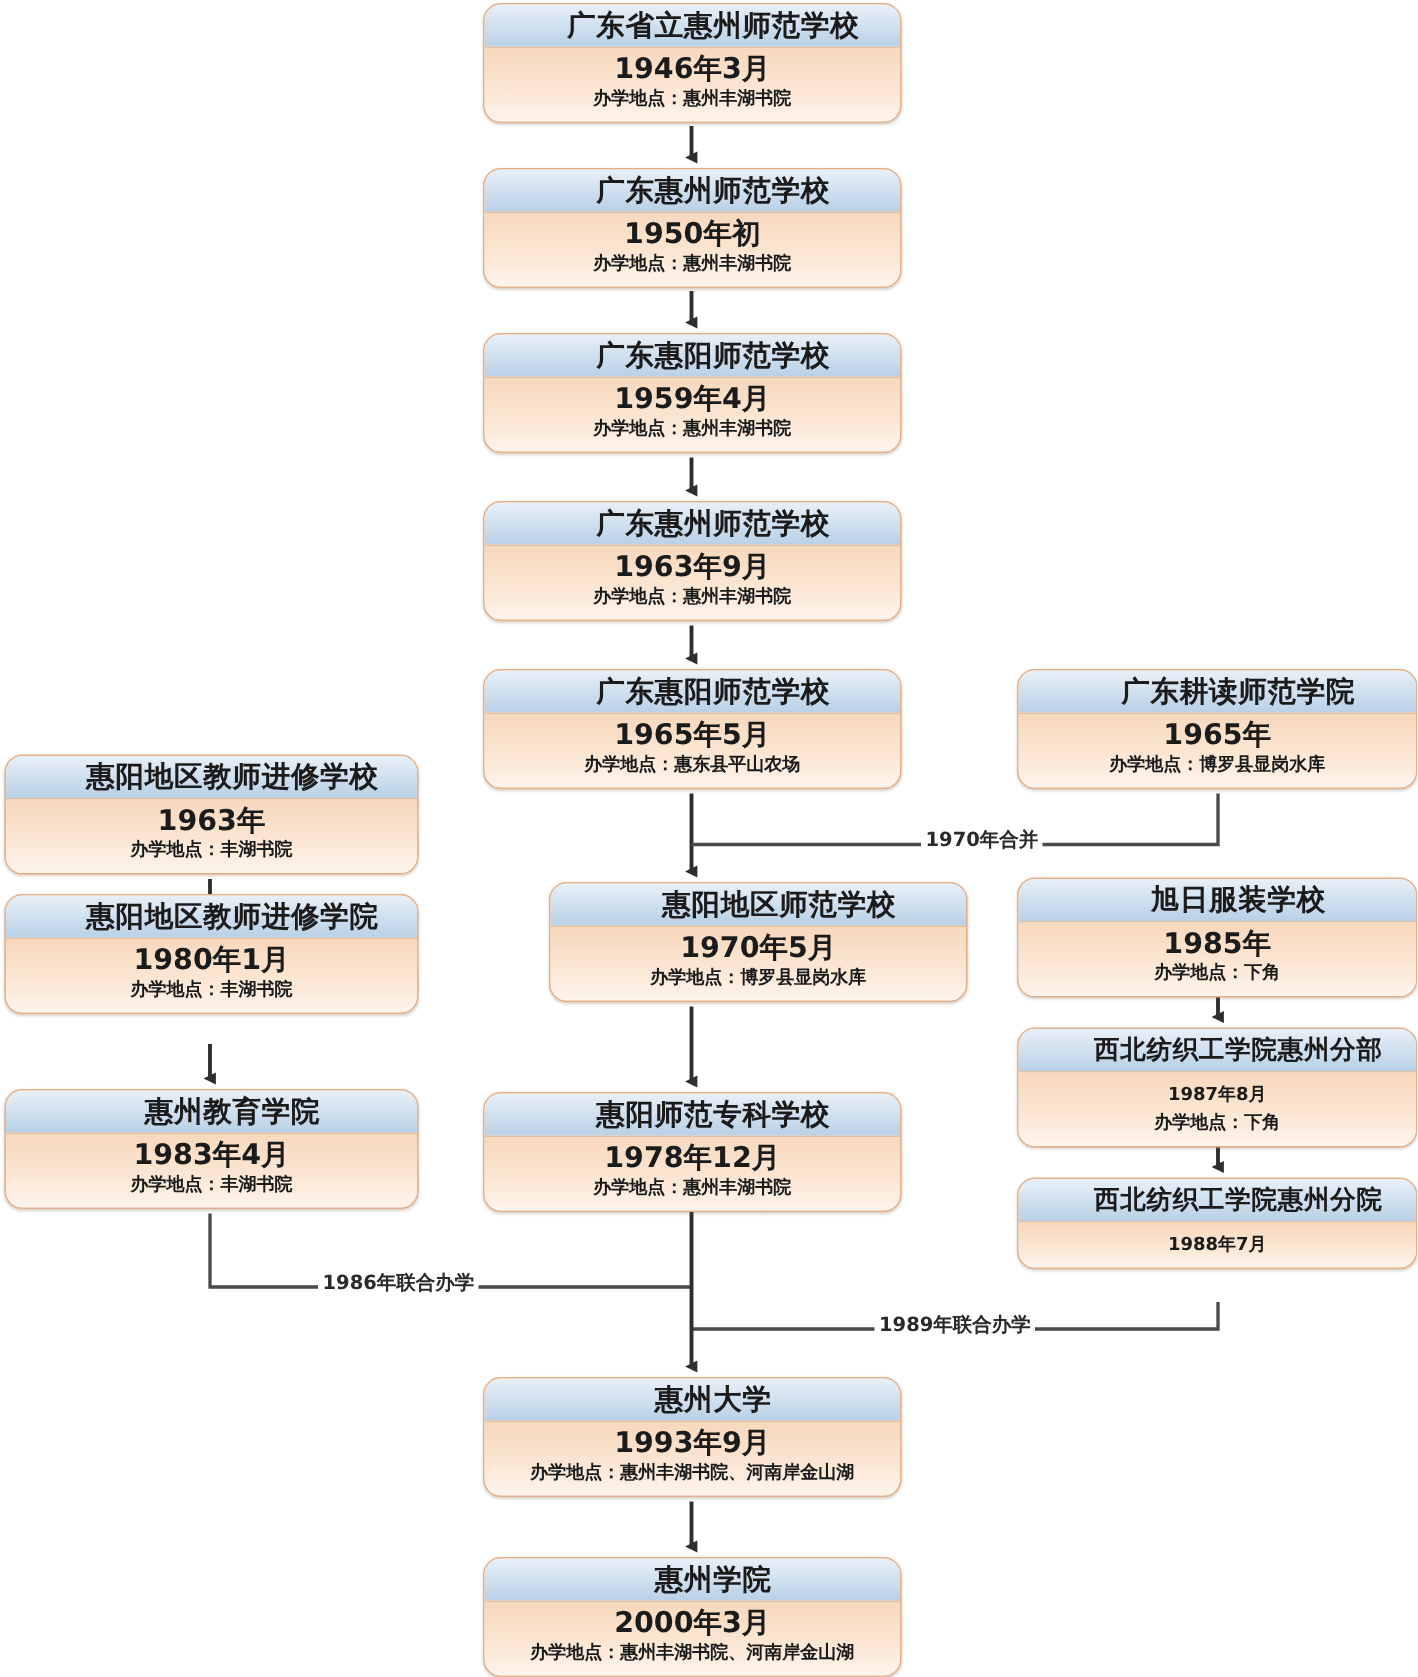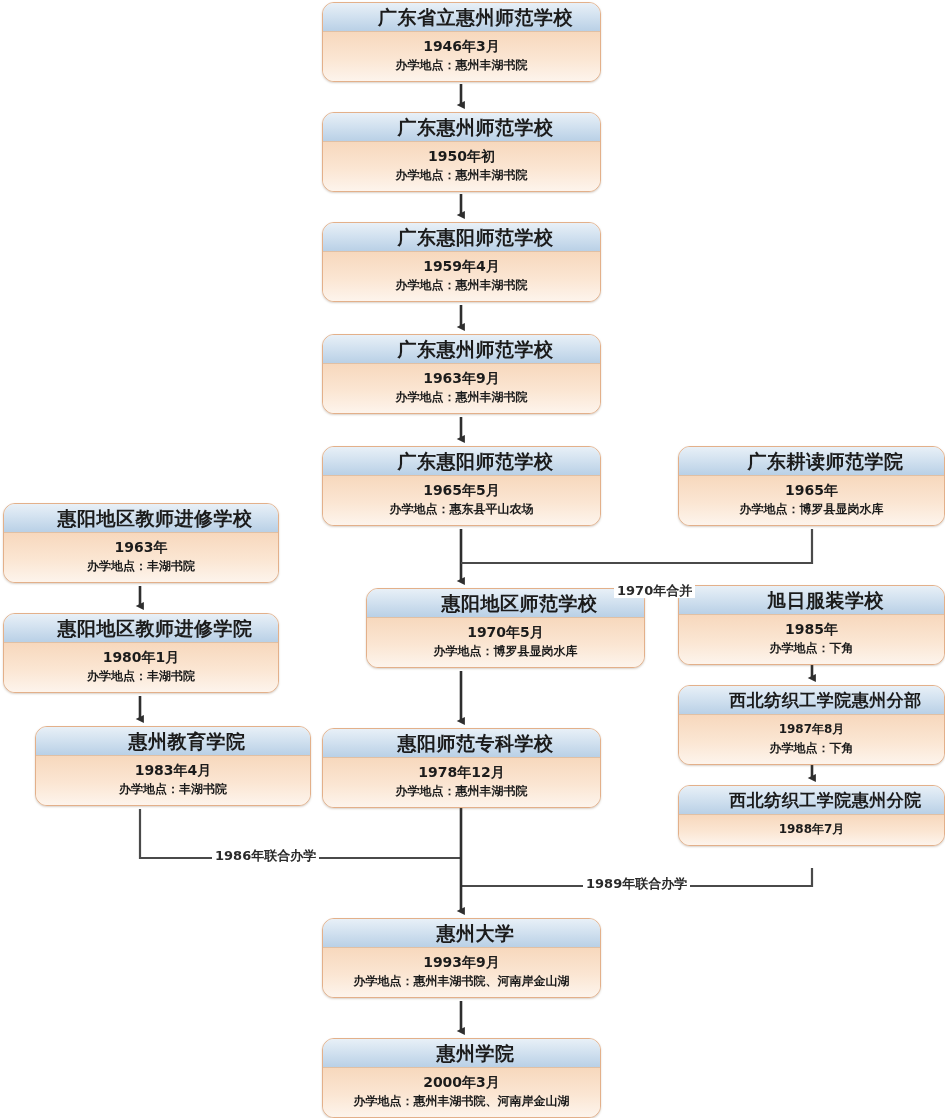--- a/index.html
+++ b/index.html
@@ -56,21 +56,21 @@
   .node-place {
     font-weight: bold;
   }
   
   .node.w-center { width: 279px; }
   .node.w-left   { width: 276px; }
   .node.w-right  { width: 267px; }
 
   .node-head  { font-size: 19px; line-height: 28px; height: 28px; }
   .node-body  { padding-top: 5px; padding-bottom: 6px; }
-  .node-date  { font-size: 14px; line-height: 19px; }
+  .node-date  { font-size: 19px; line-height: 19px; }
   .node-place { font-size: 12px; line-height: 19px; }
 
   .node.small .node-head { font-size: 17px; }
   .node.small .node-date, .node.small .node-place { font-size: 12px; }
 
   .edge-label {
     position: absolute;
     font-size: 13px;
     font-weight: bold;
     color: #2a2a2a;
@@ -186,28 +186,28 @@
           <div class="node-place">办学地点：惠州丰湖书院、河南岸金山湖</div>
         </div>
       </div>
       <div class="node w-left" style="left: 3px; top: 503px;">
         <div class="node-head">惠阳地区教师进修学校</div>
         <div class="node-body">
           <div class="node-date">1963年</div>
           <div class="node-place">办学地点：丰湖书院</div>
         </div>
       </div>
-      <div class="node w-left" style="left: 3px; top: 613px;">
+      <div class="node w-left" style="left: 3px; top: 596px;">
         <div class="node-head">惠阳地区教师进修学院</div>
         <div class="node-body">
           <div class="node-date">1980年1月</div>
           <div class="node-place">办学地点：丰湖书院</div>
         </div>
       </div>
-      <div class="node w-left" style="left: 3px; top: 726px; margin-left: 32px;">
+      <div class="node w-left" style="left: 3px; top: 726px;">
         <div class="node-head">惠州教育学院</div>
         <div class="node-body">
           <div class="node-date">1983年4月</div>
           <div class="node-place">办学地点：丰湖书院</div>
         </div>
       </div>
       <div class="node w-right" style="left: 678px; top: 446px;">
         <div class="node-head">广东耕读师范学院</div>
         <div class="node-body">
           <div class="node-date">1965年</div>
@@ -230,18 +230,18 @@
       </div>
       <div class="node w-right small" style="left: 678px; top: 785px;">
         <div class="node-head">西北纺织工学院惠州分院</div>
         <div class="node-body">
           <div class="node-date">1988年7月</div>
         </div>
       </div>
     </div>
 
   <div id="edge-labels">
-      <div class="edge-label" style="left: 614px; top: 554px; margin-top: 30px;">1970年合并</div>
+      <div class="edge-label" style="left: 614px; top: 554px;">1970年合并</div>
       <div class="edge-label" style="left: 212px; top: 849px;">1986年联合办学</div>
       <div class="edge-label" style="left: 583px; top: 877px;">1989年联合办学</div>
     </div>
 
 </div>
 
 </body></html>

